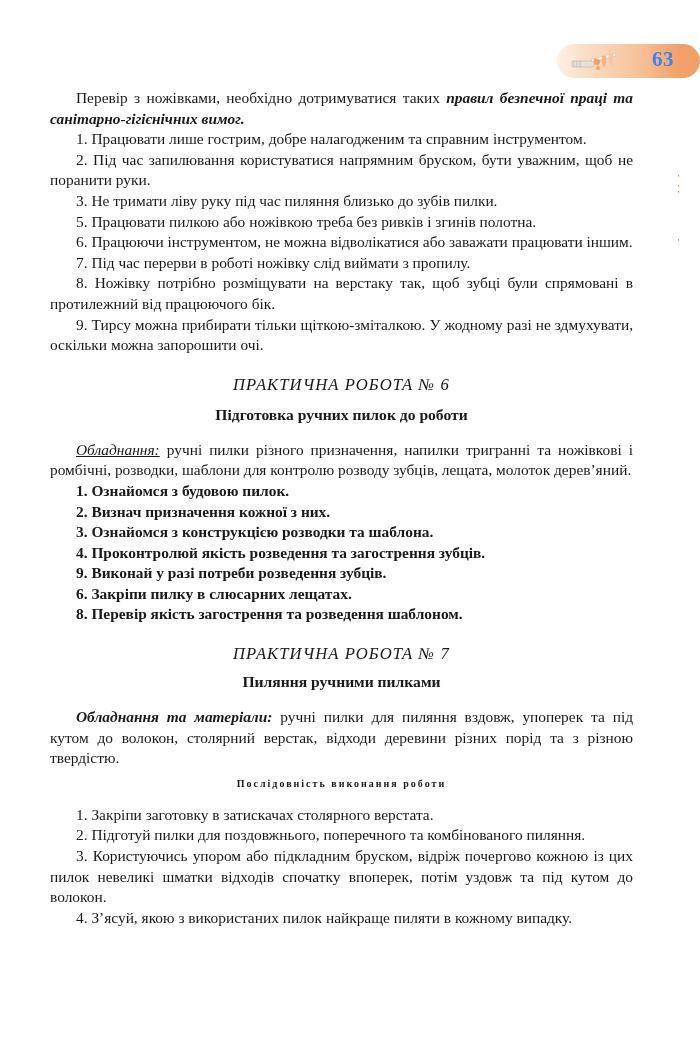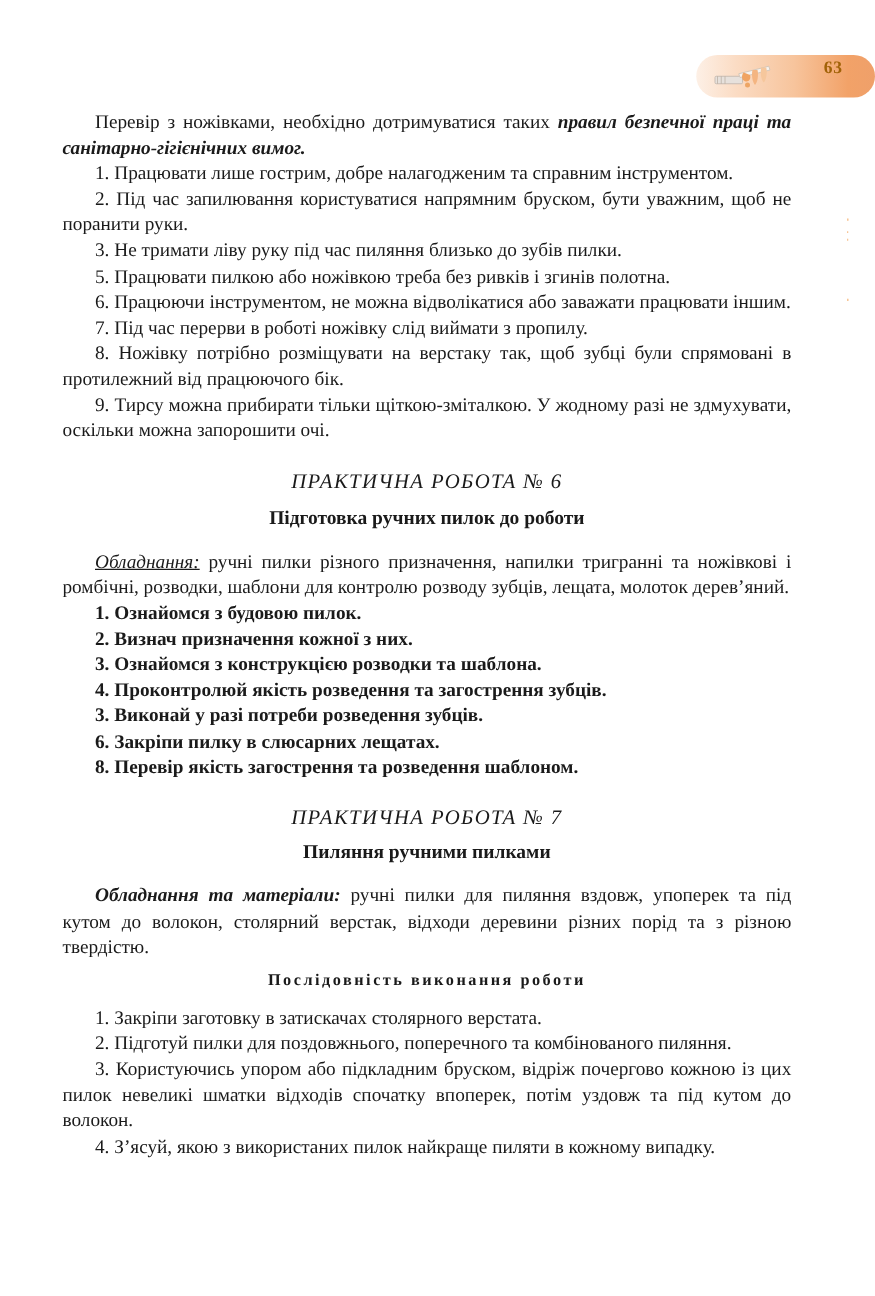--- a/index.html
+++ b/index.html
@@ -43,23 +43,23 @@
     left: 14px;
     top: 4px;
     width: 54px;
     height: 26px;
   }
   .page-number {
     position: absolute;
     right: 26px;
     top: 3px;
     font-family: "Liberation Serif", "DejaVu Serif", serif;
-    font-size: 14px;
-    font-weight: bold;
-    color: #a16207;
+    font-size: 21px;
+    font-weight: bold;
+    color: #3b82f6;
     letter-spacing: 0.5px;
   }
 
   
   .side-title {
     position: absolute;
     top: 92px;
     right: 0px;
     width: 22px;
     height: 330px;
@@ -119,21 +119,21 @@
     margin: 0;
     text-align: center;
     font-weight: bold;
     font-size: 15.6px;
     line-height: 22px;
   }
   .seq-heading {
     margin: 0;
     text-align: center;
     font-weight: bold;
-    font-size: 13px;
+    font-size: 10px;
     line-height: 22px;
     letter-spacing: 2.0px;
   }
 
   
   .sp-18 { height: 18px; }
   .sp-14 { height: 14px; }
   .sp-10 { height: 10px; }
   .sp-8  { height: 8px;  }
   .sp-6  { height: 6px;  }
@@ -193,21 +193,21 @@
   <h3 class="pw-subtitle">Підготовка ручних пилок до роботи</h3>
   <div class="sp-14"></div>
 
   <p class="indent"><span class="italic">Обладнання:</span><span> ручні пилки різного призначення, напилки тригранні та ножівкові і ромбічні, розводки, шаблони для контролю розводу зубців, лещата, молоток дерев’яний.</span></p>
 
   <div class="tight-list">
     <p class="indent">1. Ознайомся з будовою пилок.</p>
     <p class="indent">2. Визнач призначення кожної з них.</p>
     <p class="indent">3. Ознайомся з конструкцією розводки та шаблона.</p>
     <p class="indent">4. Проконтролюй якість розведення та загострення зубців.</p>
-    <p class="indent">3. Виконай у разі потреби розведення зубців.</p>
+    <p class="indent">9. Виконай у разі потреби розведення зубців.</p>
     <p class="indent">6. Закріпи пилку в слюсарних лещатах.</p>
     <p class="indent">8. Перевір якість загострення та розведення шаблоном.</p>
   </div>
 
   <div class="sp-18"></div>
 
   <h2 class="pw-title">ПРАКТИЧНА РОБОТА № 7</h2>
   <div class="sp-6"></div>
   <h3 class="pw-subtitle">Пиляння ручними пилками</h3>
   <div class="sp-14"></div>

